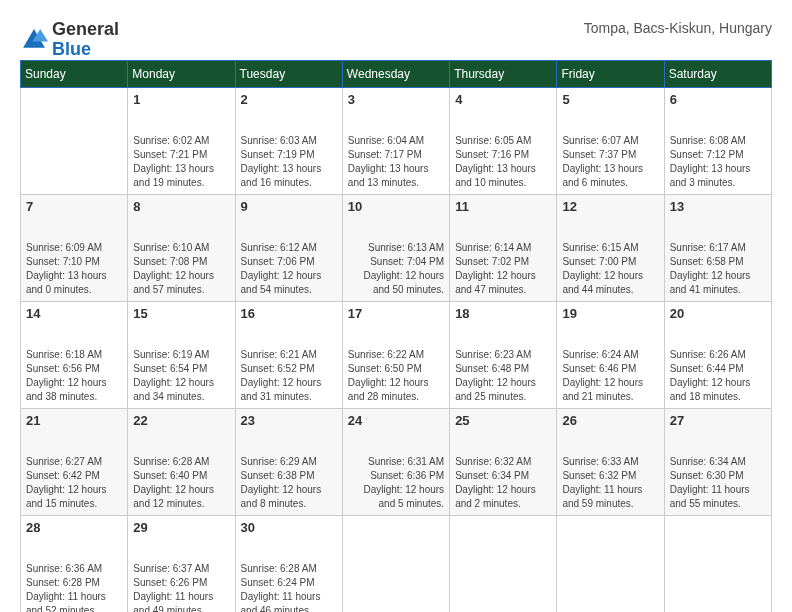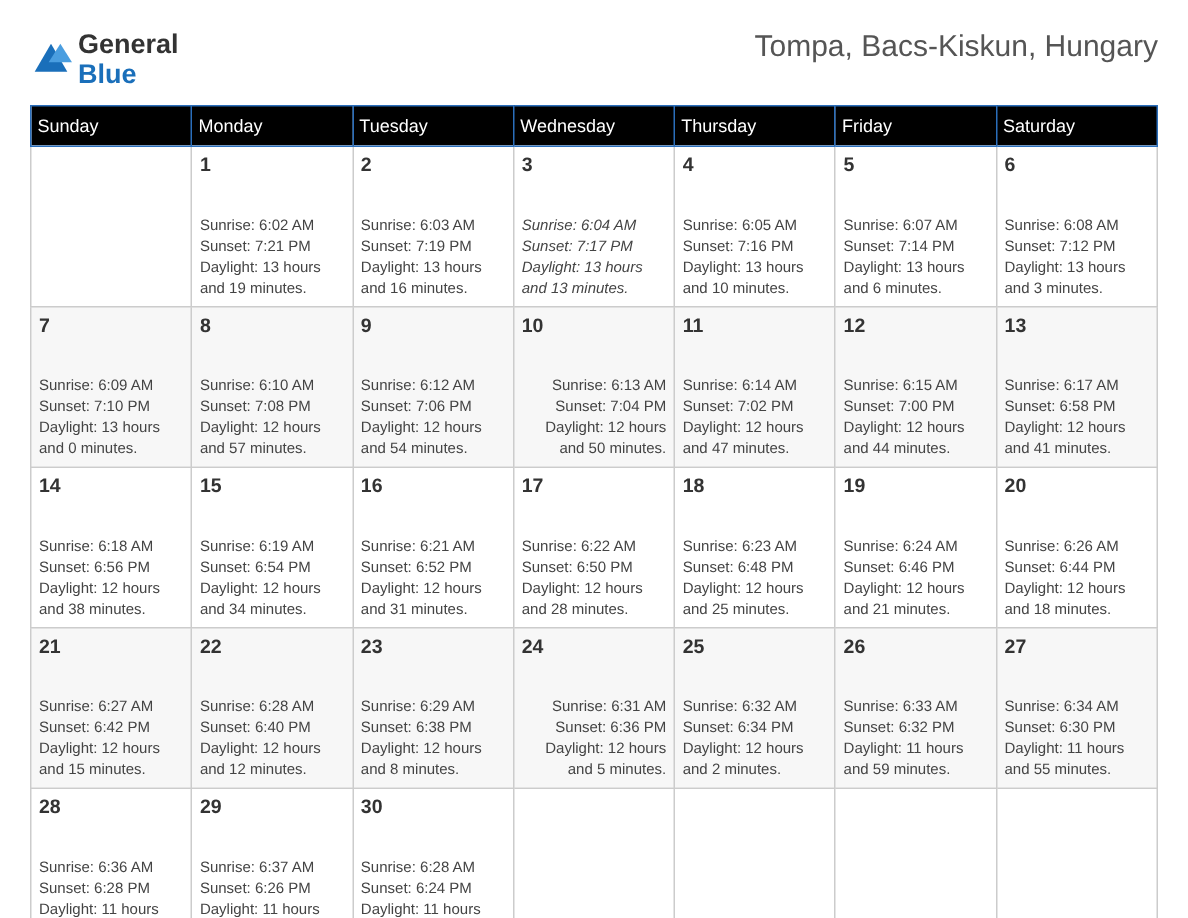--- a/index.html
+++ b/index.html
@@ -7,21 +7,21 @@
       font-family: Arial, sans-serif;
       background: #fff;
       width: 792px;
       min-height: 612px;
       padding: 20px;
     }
     .header {
       display: flex;
       justify-content: space-between;
       align-items: flex-start;
-      margin-bottom: 10px;
+      margin-bottom: 0;
     }
     .logo {
       display: flex;
       align-items: center;
       gap: 4px;
     }
     .logo-text {
       font-size: 18px;
       font-weight: bold;
       line-height: 1.1;
@@ -34,30 +34,30 @@
     }
     .title-block {
       text-align: right;
     }
     .month-title {
       font-size: 32px;
       font-weight: normal;
       color: #333;
     }
     .subtitle {
-      font-size: 20px;
+      font-size: 14px;
       color: #555;
     }
     .calendar {
       width: 100%;
       border-collapse: collapse;
       font-size: 11px;
     }
     .calendar th {
-      background: #000000;
+      background: #14532d;
       color: white;
       padding: 6px 4px;
       text-align: left;
       font-size: 12px;
       font-weight: normal;
       border: 1px solid #2a6ebb;
     }
     .calendar td {
       border: 1px solid #ccc;
       vertical-align: top;
@@ -129,36 +129,36 @@
         </td>
         <td>
           <span class="day-num">2</span>
           <div class="day-info" style="white-space: pre-line;">Sunrise: 6:03 AM
 Sunset: 7:19 PM
 Daylight: 13 hours
 and 16 minutes.</div>
         </td>
         <td>
           <span class="day-num">3</span>
-          <div class="day-info" style="white-space: pre-line; font-style: italic;">Sunrise: 6:04 AM
+          <div class="day-info" style="white-space: pre-line;">Sunrise: 6:04 AM
 Sunset: 7:17 PM
 Daylight: 13 hours
 and 13 minutes.</div>
         </td>
         <td>
           <span class="day-num">4</span>
           <div class="day-info" style="white-space: pre-line;">Sunrise: 6:05 AM
 Sunset: 7:16 PM
 Daylight: 13 hours
 and 10 minutes.</div>
         </td>
         <td>
           <span class="day-num">5</span>
           <div class="day-info" style="white-space: pre-line;">Sunrise: 6:07 AM
-Sunset: 7:14 PM
+Sunset: 7:37 PM
 Daylight: 13 hours
 and 6 minutes.</div>
         </td>
         <td>
           <span class="day-num">6</span>
           <div class="day-info" style="white-space: pre-line;">Sunrise: 6:08 AM
 Sunset: 7:12 PM
 Daylight: 13 hours
 and 3 minutes.</div>
         </td>

